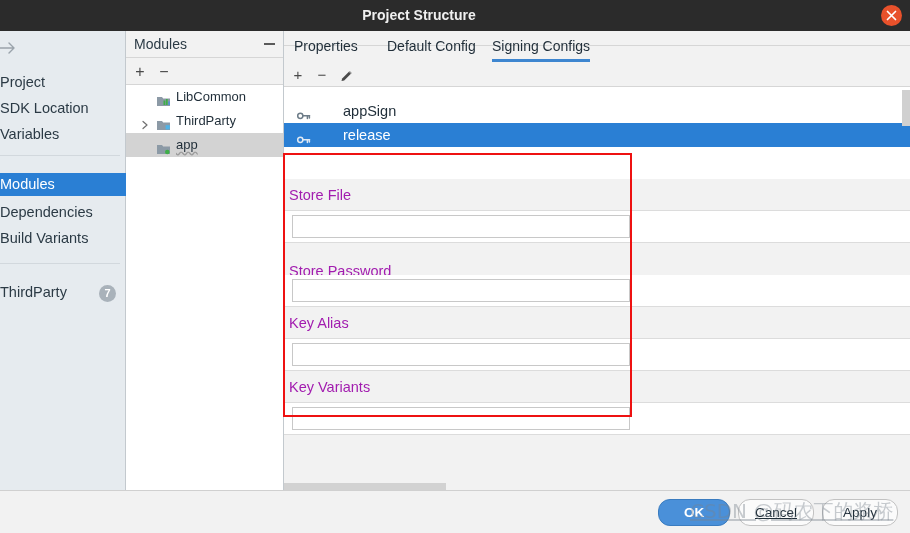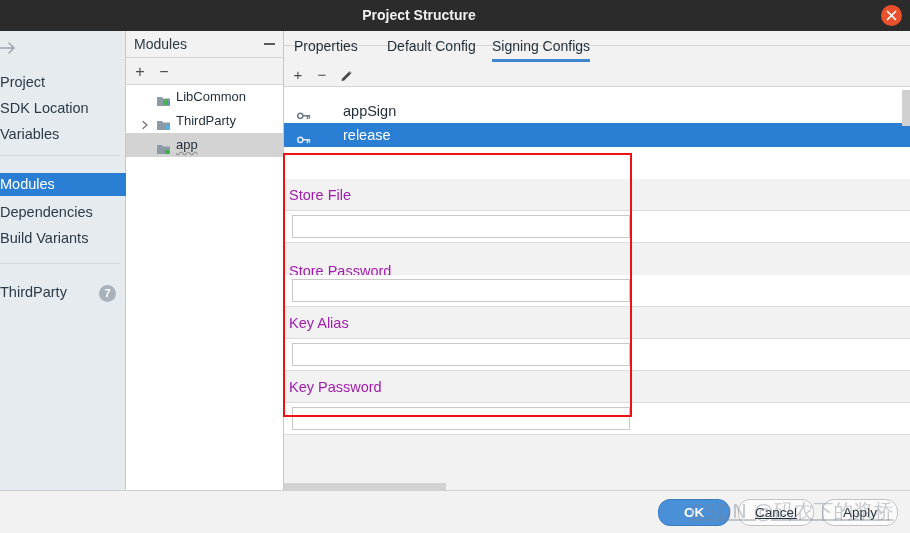--- a/index.html
+++ b/index.html
@@ -467,21 +467,21 @@
       </div>
 
       <div class="frow label-row" style="top:128px;">
         <div class="flabel">Key Alias</div>
       </div>
       <div class="frow input-row" style="top:160px;">
         <div class="finput"></div>
       </div>
 
       <div class="frow label-row" style="top:192px;">
-        <div class="flabel">Key Password</div>
+        <div class="flabel">Key Variants</div>
       </div>
       <div class="frow input-row" style="top:224px;">
         <div class="finput"></div>
       </div>
 
       <div class="frow label-row" style="top:256px; height:47px; border-bottom:none;"></div>
 
       <div class="hscroll-track"></div>
       <div class="hscroll-thumb"></div>
       <div class="hscroll-line"></div>

